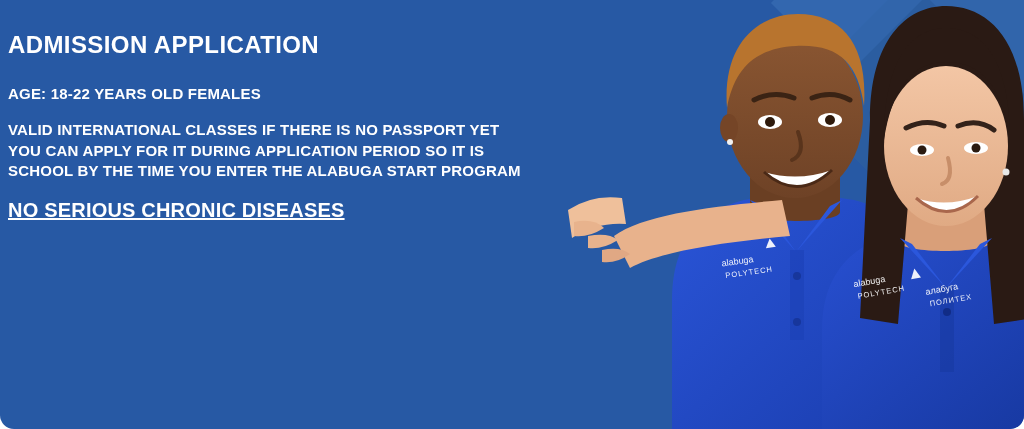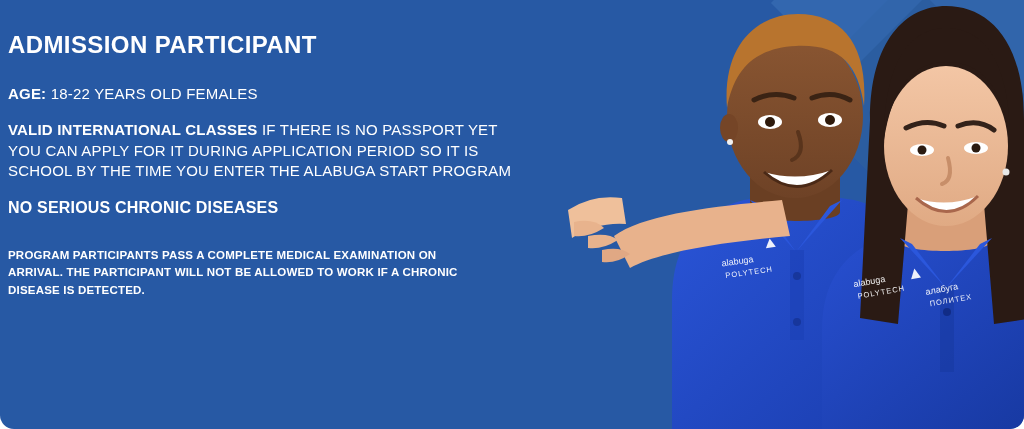--- a/index.html
+++ b/index.html
@@ -41,23 +41,23 @@
     margin:0 0 26px 0;
     line-height:1.1;
   }
   .req{
     font-size:15px;
     line-height:1.38;
     margin:0 0 15px 0;
     letter-spacing:.2px;
   }
   .req .lbl{font-weight:bold;}
-  .req .val{font-weight:normal;}
+  .req .val{font-weight:bold;}
   .req a.link{color:#ffffff;text-decoration:underline;}
-  .req.solo{font-weight:bold;font-size:16px;margin-bottom:10px;}
+  .req.solo{font-weight:bold;font-size:20px;margin-bottom:10px;text-decoration:underline;}
   .note{
     font-size:11.5px;
     line-height:1.5;
     font-weight:bold;
     letter-spacing:.2px;
     margin:28px 0 0 0;
     max-width:470px;
   }
 </style>
 </head>
@@ -194,30 +194,29 @@
             <text x="374" y="302" font-family="Liberation Sans, sans-serif" font-size="7.5" letter-spacing="1" fill="#ffffff">ПОЛИТЕХ</text>
             <path d="M360 272 l5 -10 l5 10 z" fill="#ffffff"></path>
           </g>
         </g>
       </g>
     </svg>
   </div>
 
   <div class="content">
 
-    <h1 class="heading">ADMISSION PARTICIPANT</h1>
+    <h1 class="heading">ADMISSION APPLICATION</h1>
 
     <p class="req">
       <span class="lbl">AGE:</span><span class="val"> 18-22 YEARS OLD FEMALES</span>
     </p>
 
 
 
     <p class="req">
       <span class="lbl">VALID INTERNATIONAL CLASSES</span><span class="val"> IF THERE IS NO PASSPORT YET YOU CAN APPLY FOR IT DURING APPLICATION PERIOD SO IT IS SCHOOL BY THE TIME YOU ENTER THE ALABUGA START PROGRAM</span>
     </p>
 
     <p class="req solo">NO SERIOUS CHRONIC DISEASES</p>
 
-    <p class="note">PROGRAM PARTICIPANTS PASS A COMPLETE MEDICAL EXAMINATION ON ARRIVAL. THE PARTICIPANT WILL NOT BE ALLOWED TO WORK IF A CHRONIC DISEASE IS DETECTED.</p>
   </div>
 
 </div>
 
 </body></html>

